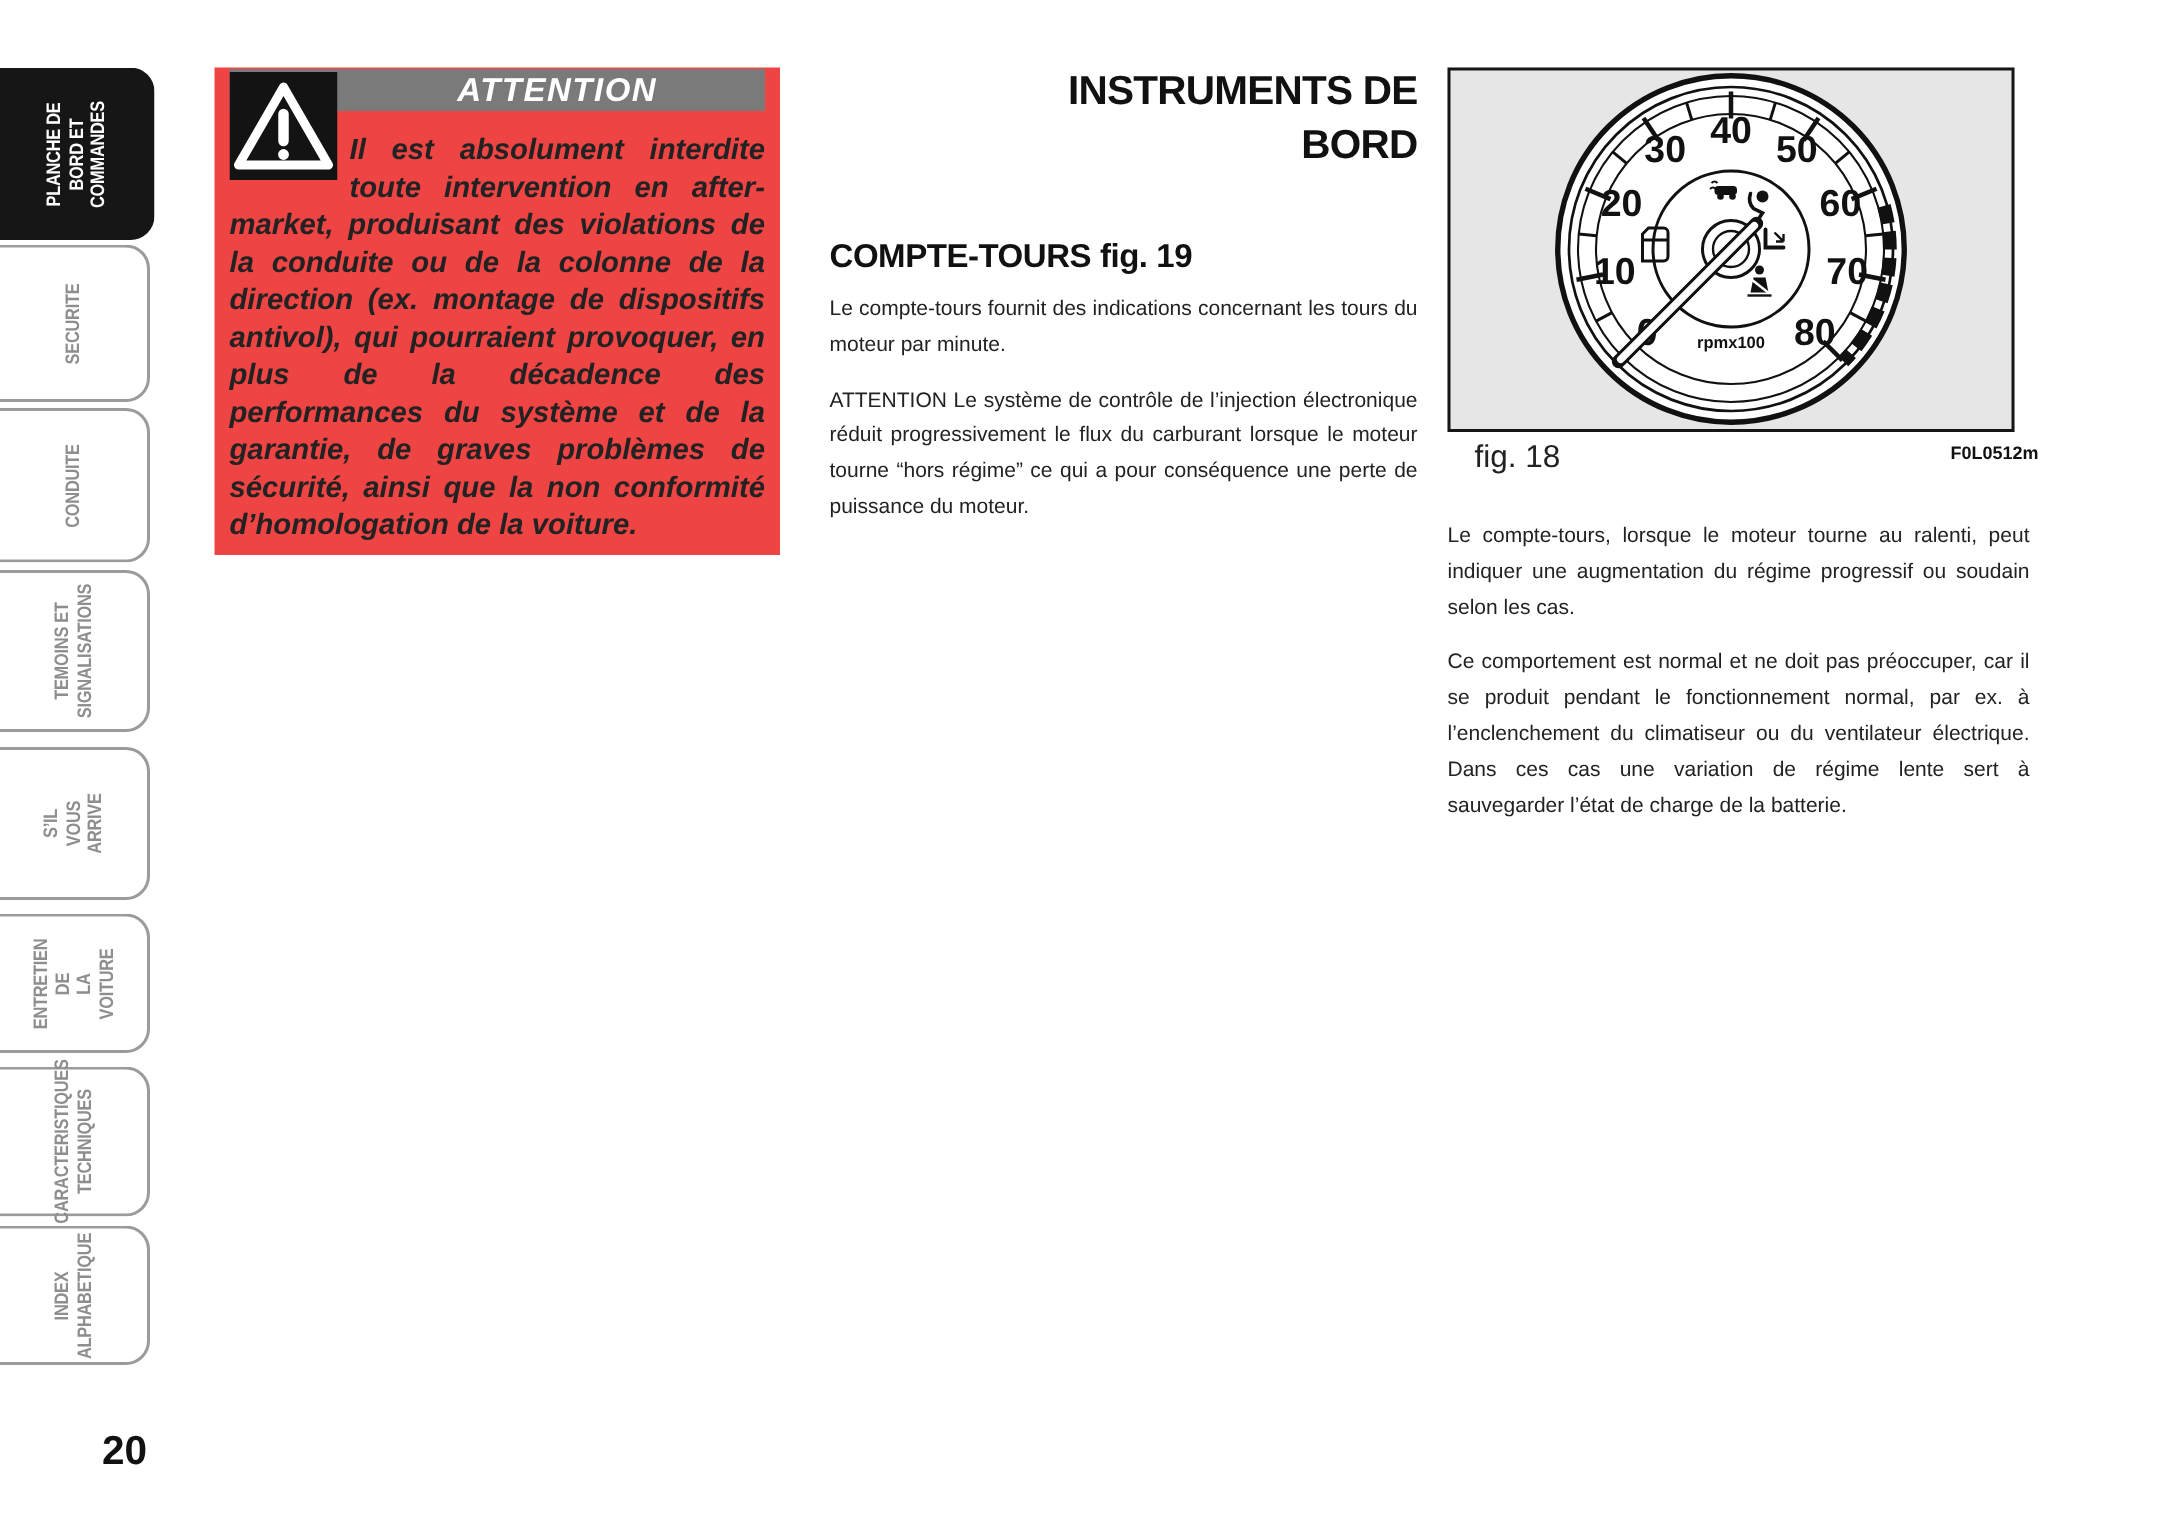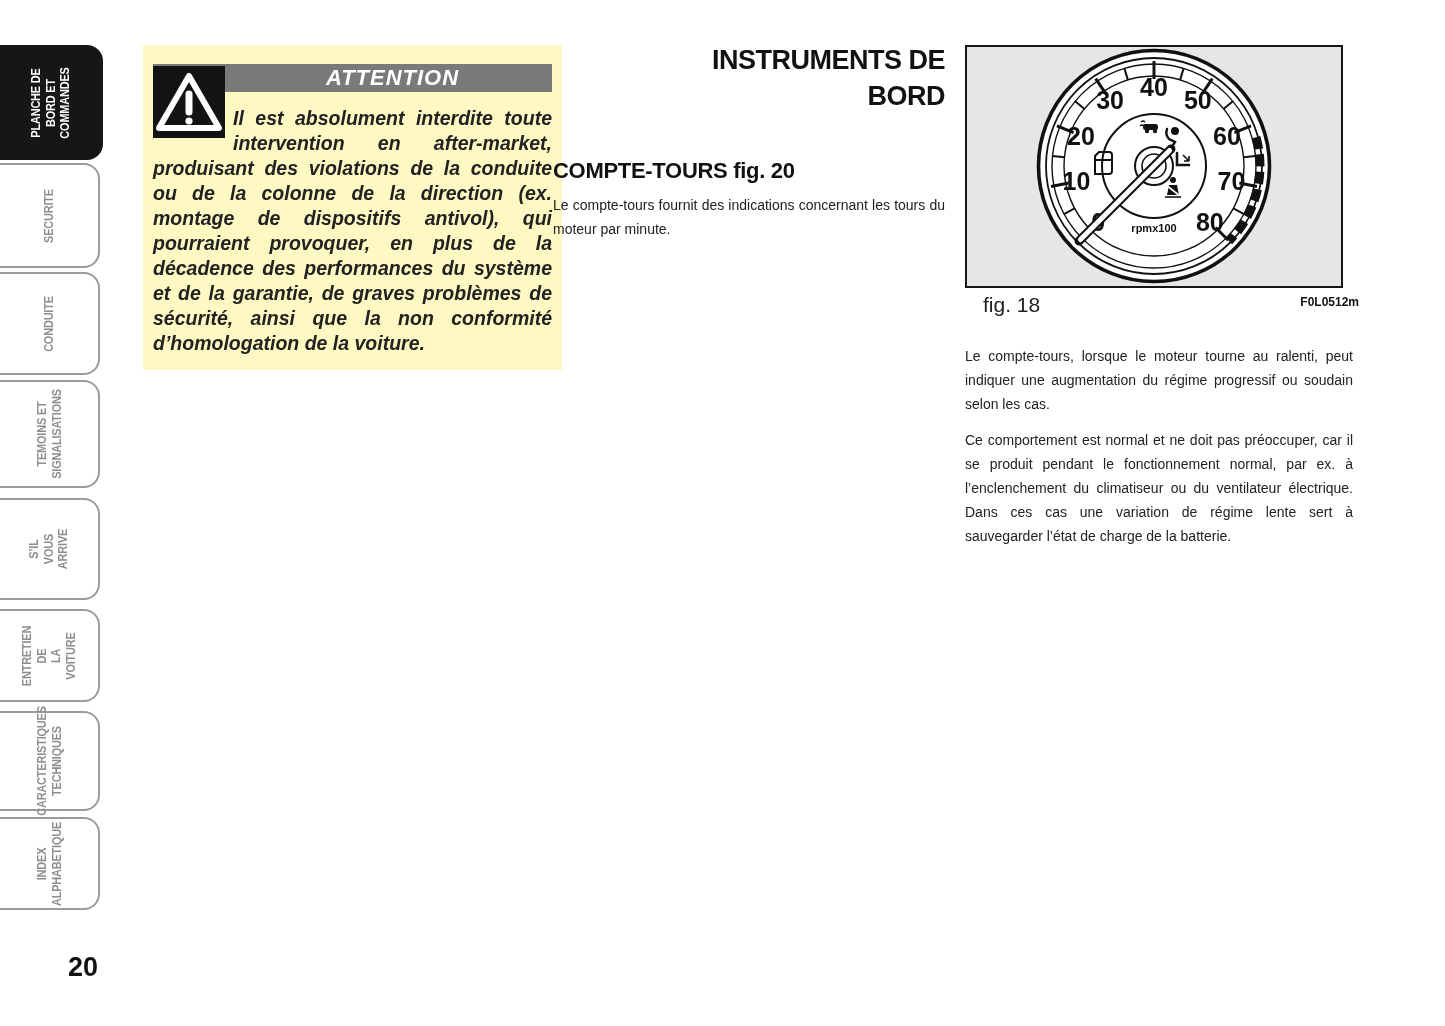--- a/index.html
+++ b/index.html
@@ -11,22 +11,22 @@
   .tab{position:absolute;left:0;background:#ffffff;border:2.5px solid #9b9b9b;border-left:none;
        border-radius:0 16px 16px 0;box-sizing:border-box;}
   .tab.active{background:#161616;border-color:#161616;}
   .tab-label{position:absolute;top:50%;left:50%;
        transform:translate(-50%,-50%) rotate(-90deg) scaleX(0.84);
        white-space:pre-line;text-align:center;font-weight:bold;font-size:13px;
        line-height:14.5px;letter-spacing:-0.2px;color:#8e8e8e;}
   .tab.active .tab-label{color:#ffffff;}
   .page-number{position:absolute;left:68px;top:952px;font-size:27px;font-weight:bold;color:#111;}
   
-  .warning-box{position:absolute;left:143px;top:45px;width:419px;height:325px;
-       background:#fef9c3;box-sizing:border-box;padding:19px 10px 0 10px;}
+  .warning-box{position:absolute;left:143px;top:45px;width:377px;height:325px;
+       background:#ef4444;box-sizing:border-box;padding:1px 10px 0 10px;}
   .warn-float{float:left;width:80px;height:84px;}
   .warn-icon{width:72px;height:72px;display:block;margin-top:2px;}
   .warn-header{height:28px;background:#7a7a7a;color:#ffffff;font-weight:bold;font-style:italic;
        font-size:22px;line-height:28px;text-align:center;letter-spacing:1px;}
   .warn-body{margin:14px 0 0 0;font-weight:bold;font-style:italic;font-size:19.5px;
        line-height:25px;text-align:justify;color:#222;}
   
   .col-mid{position:absolute;left:553px;top:42px;width:392px;}
   .col-right{position:absolute;left:965px;top:45px;width:388px;}
   .h1{font-size:27px;line-height:36px;font-weight:bold;letter-spacing:-0.5px;
@@ -96,23 +96,24 @@
         <circle cx="36" cy="55" r="3.6" fill="#ffffff"></circle>
       </svg>
     </div>
     <div class="warn-header">ATTENTION</div>
     <p class="warn-body">Il est absolument interdite toute intervention en after-market, produisant des violations de la conduite ou de la colonne de la direction (ex. montage de dispositifs antivol), qui pourraient provoquer, en plus de la décadence des performances du système et de la garantie, de graves problèmes de sécurité, ainsi que la non conformité d’homologation de la voiture.</p>
   </div>
 
   <div class="col-mid">
     <h1 class="h1">INSTRUMENTS DE
 BORD</h1>
-    <h2 class="h2">COMPTE-TOURS fig. 20</h2>
+    <h2 class="h2">COMPTE-TOURS fig. 19</h2>
     <div class="body-text mid-paras" style="position:absolute;top:152px;">
       <p>Le compte-tours fournit des indications concernant les tours du moteur par minute.</p>
+      <p>ATTENTION Le système de contrôle de l’injection électronique réduit progressivement le flux du carburant lorsque le moteur tourne “hors régime” ce qui a pour conséquence une perte de puissance du moteur.</p>
     </div>
   </div>
 
   <div class="col-right">
     <div class="figure-box">
       <svg width="374" height="239" viewBox="0 0 374 239">
 
         <circle cx="187" cy="119" r="115.5" fill="#ffffff" stroke="#111" stroke-width="3.6"></circle>
         <circle cx="187" cy="119" r="108" fill="none" stroke="#111" stroke-width="1.8"></circle>
 

